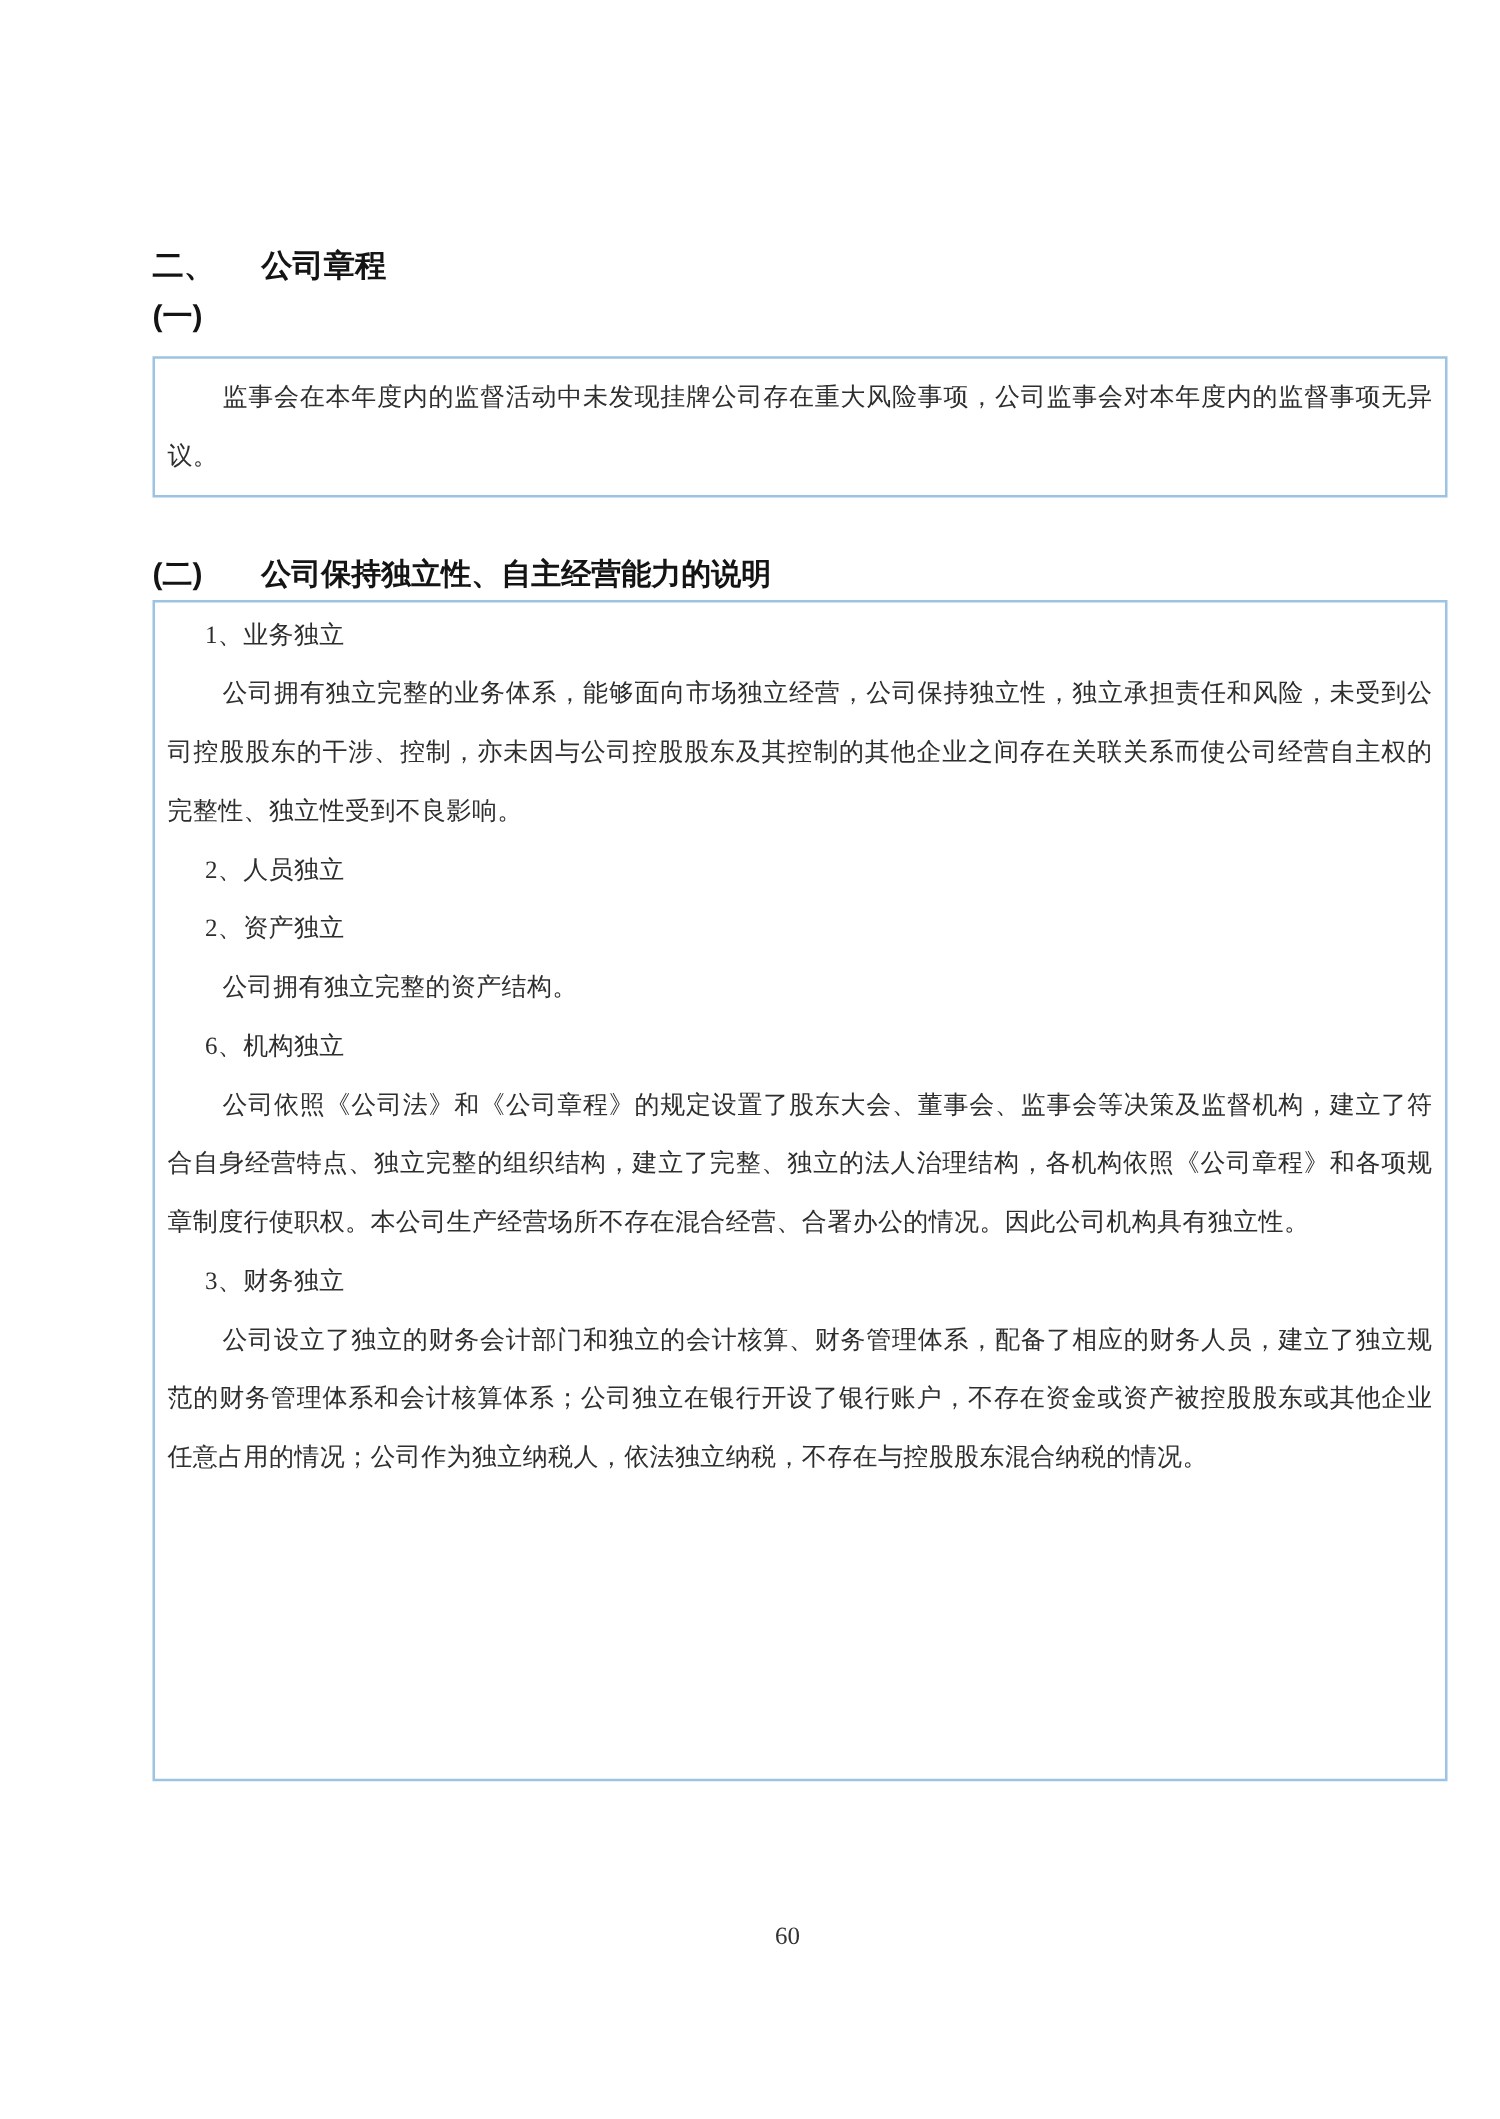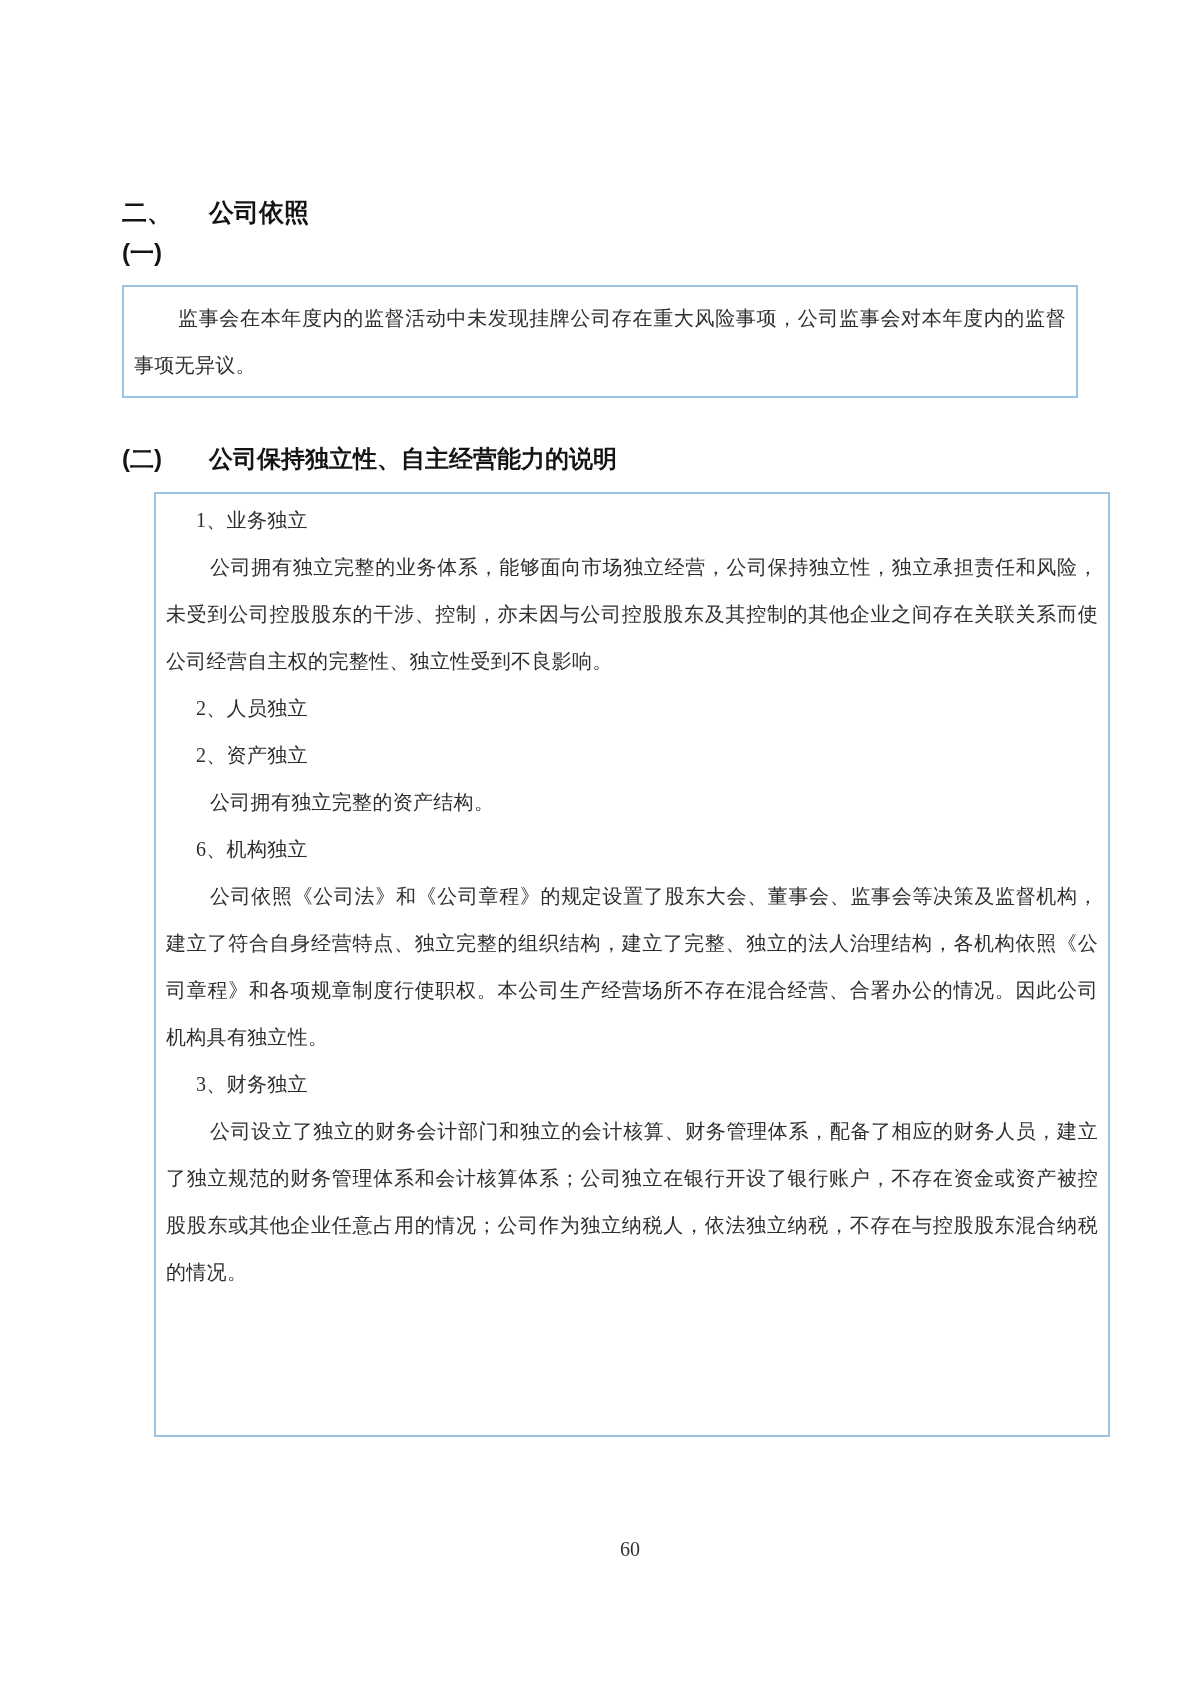--- a/index.html
+++ b/index.html
@@ -31,28 +31,28 @@
     width:87px;
     flex:0 0 87px;
   }
   .heading.lvl1{ top:196px; font-size:25px; }
   .heading.lvl2 { font-size:24px; }
   #sub1-heading{ top:237px; }
   #sub2-heading{ top:443px; }
   .text-box{
     position:absolute;
     left:122px;
-    width:956px;
+    width:1036px;
     box-sizing:border-box;
     border:2px solid #9cc3e2;
     background:#ffffff;
     padding:8px 10px 0 10px;
   }
   #box1{ top:285px; min-height:113px; }
-  #box2{ top:492px; min-height:945px; padding-top:3px;margin-left:32px; }
+  #box2{ top:480px; min-height:945px; padding-top:3px; }
   .para{
     margin:0;
     font-size:20px;
     line-height:47px;
     letter-spacing:0.3px;
     text-align:justify;
     color:#2e2e2e;
   }
   .para.body{ text-indent:2.2em; }
   .para.item{ text-indent:1.5em; }
@@ -67,21 +67,21 @@
     padding-left:30px;
   }
 </style>
 </head>
 <body>
 
 <div class="page">
 
   <div class="heading lvl1">
     <span class="h-num">二、</span>
-    <span class="h-title">公司依照</span>
+    <span class="h-title">公司章程</span>
   </div>
 
   <div class="heading lvl2" id="sub1-heading">
     <span class="h-num">(一)</span>
   </div>
 
   <div class="text-box" id="box1">
       <p class="para body">监事会在本年度内的监督活动中未发现挂牌公司存在重大风险事项，公司监事会对本年度内的监督事项无异议。</p>
     </div>
 

